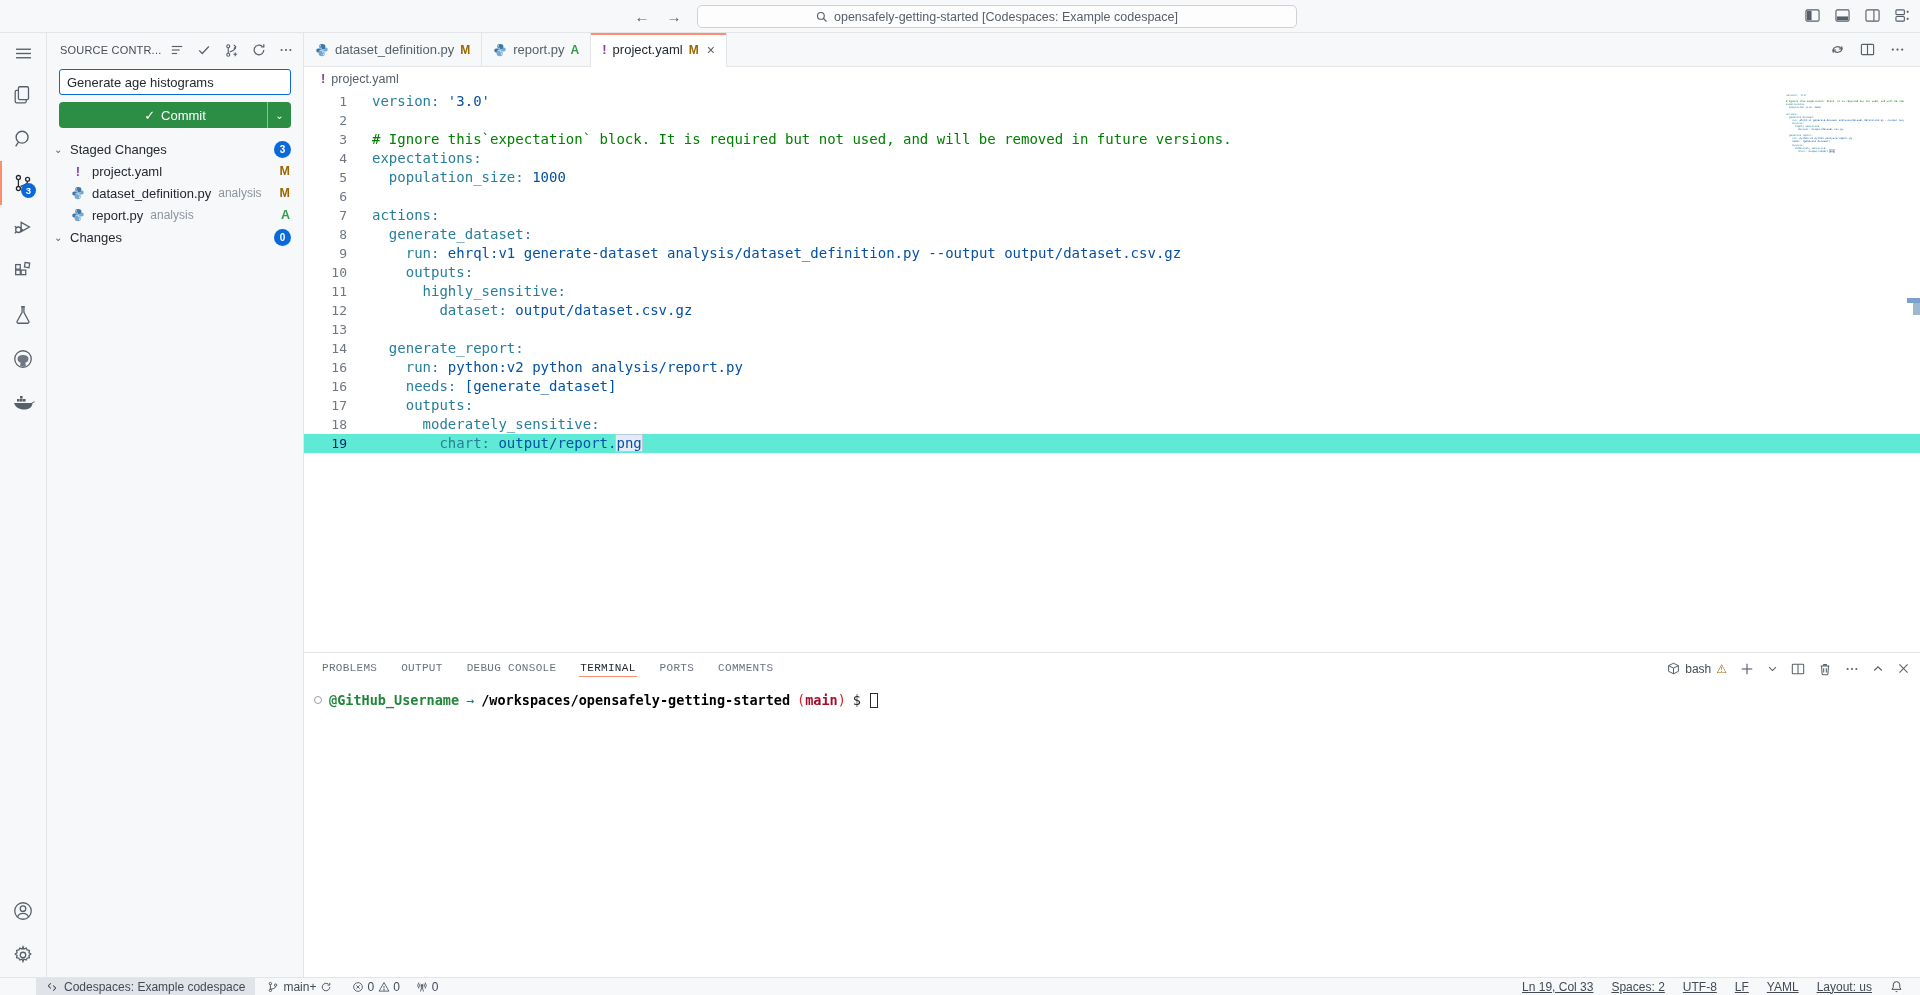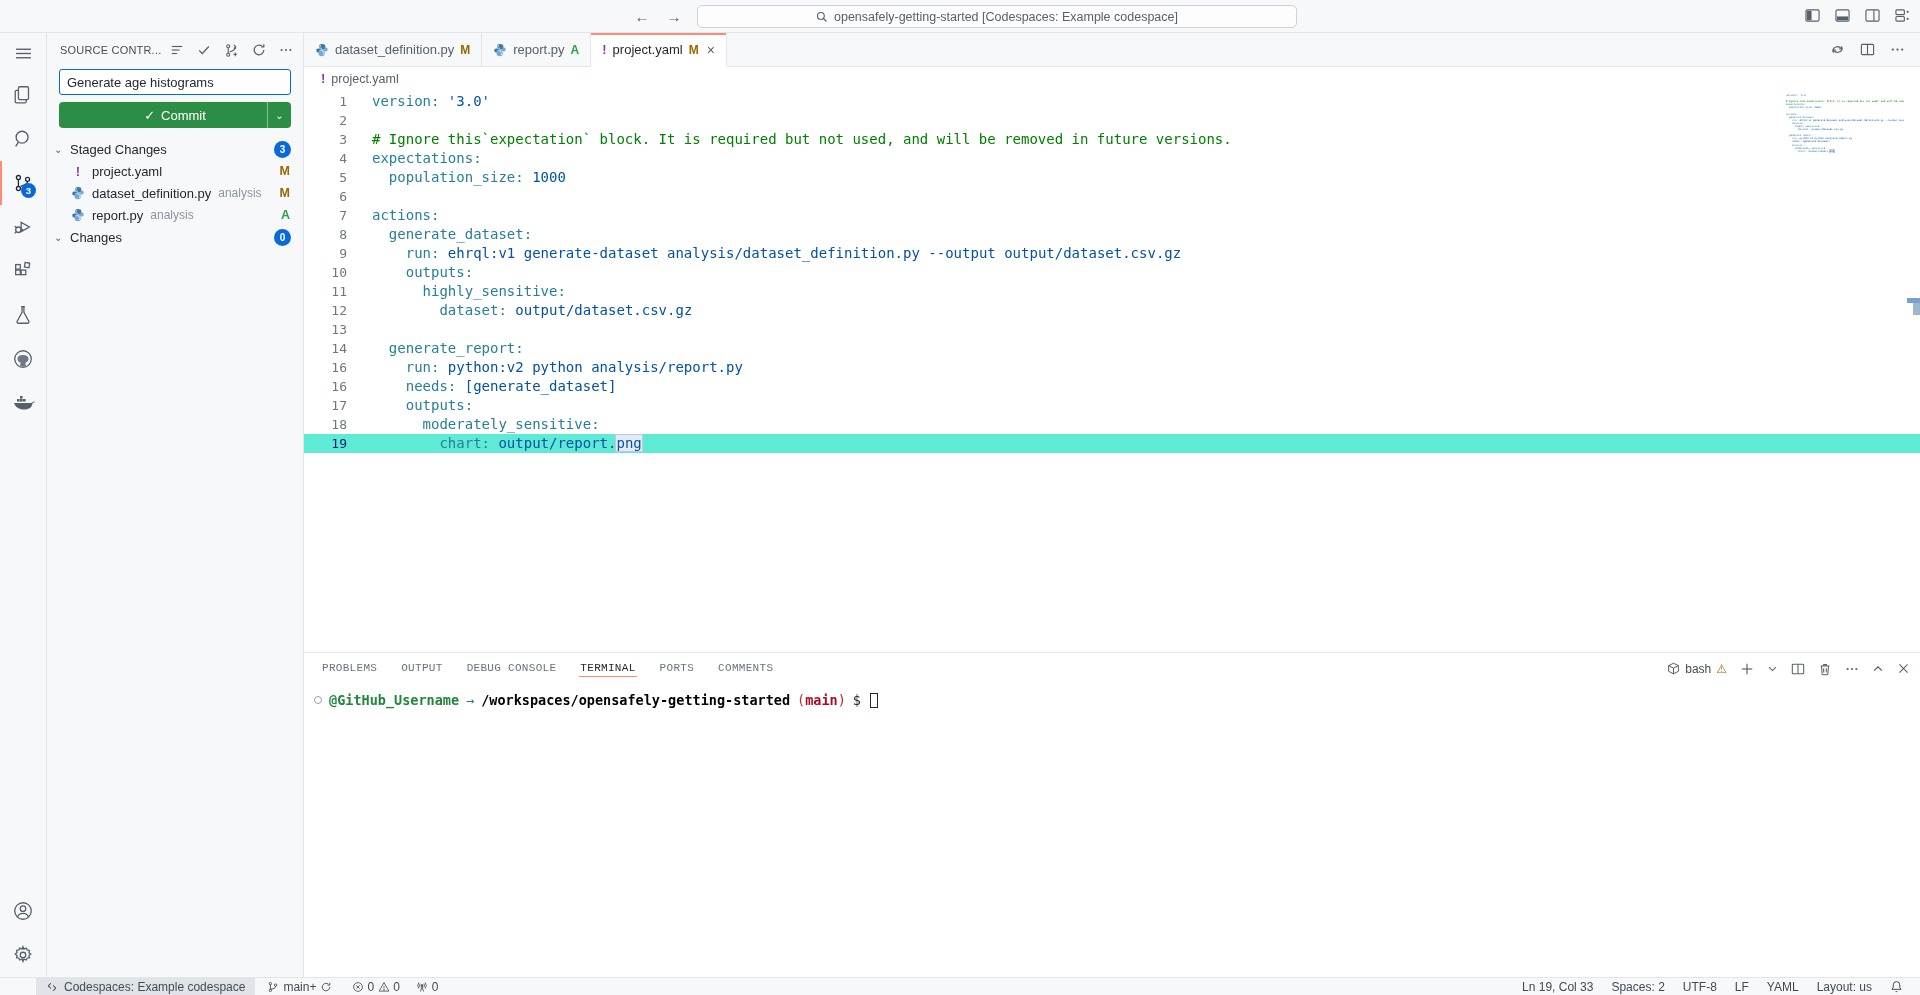--- a/index.html
+++ b/index.html
@@ -91,21 +91,21 @@
   .t-path { color:#000000; font-weight:bold; }
   .t-paren { color:#cf222e; }
   .t-branch { color:#a40e26; font-weight:bold; }
   .t-prompt { color:#24292f; padding-left:7px; }
   .t-cursor { display:inline-block; width:8px; height:15px; border:1.2px solid #24292f; margin-left:9px; }
 
   
   .statusbar { height:18px; background:#f7f8fa; border-top:1px solid #e3e5e8; display:flex; align-items:center; font-size:12px; color:#424a53; }
   .sb-item { display:flex; align-items:center; gap:4px; padding:0 6px; height:100%; cursor:pointer; white-space:nowrap; }
   .sb-remote { background:#e0e4e9; padding:0 10px; gap:6px;margin-left:36px; }
-  .sb-right { margin-left:auto; display:flex; align-items:flex-end; height:100%; padding-right:8px; }
+  .sb-right { margin-left:auto; display:flex; align-items:flex-end; height:100%; padding-right:8px;text-decoration:underline; }
   .sb-right .sb-item { padding:0 9px; }
   .sb-group { display:flex; align-items:center; gap:3px; }
   svg { flex-shrink:0; }
 </style>
 </head>
 <body>
 
 <div class="titlebar">
   <div class="tb-center">
     <span class="nav-arrow">←</span>

